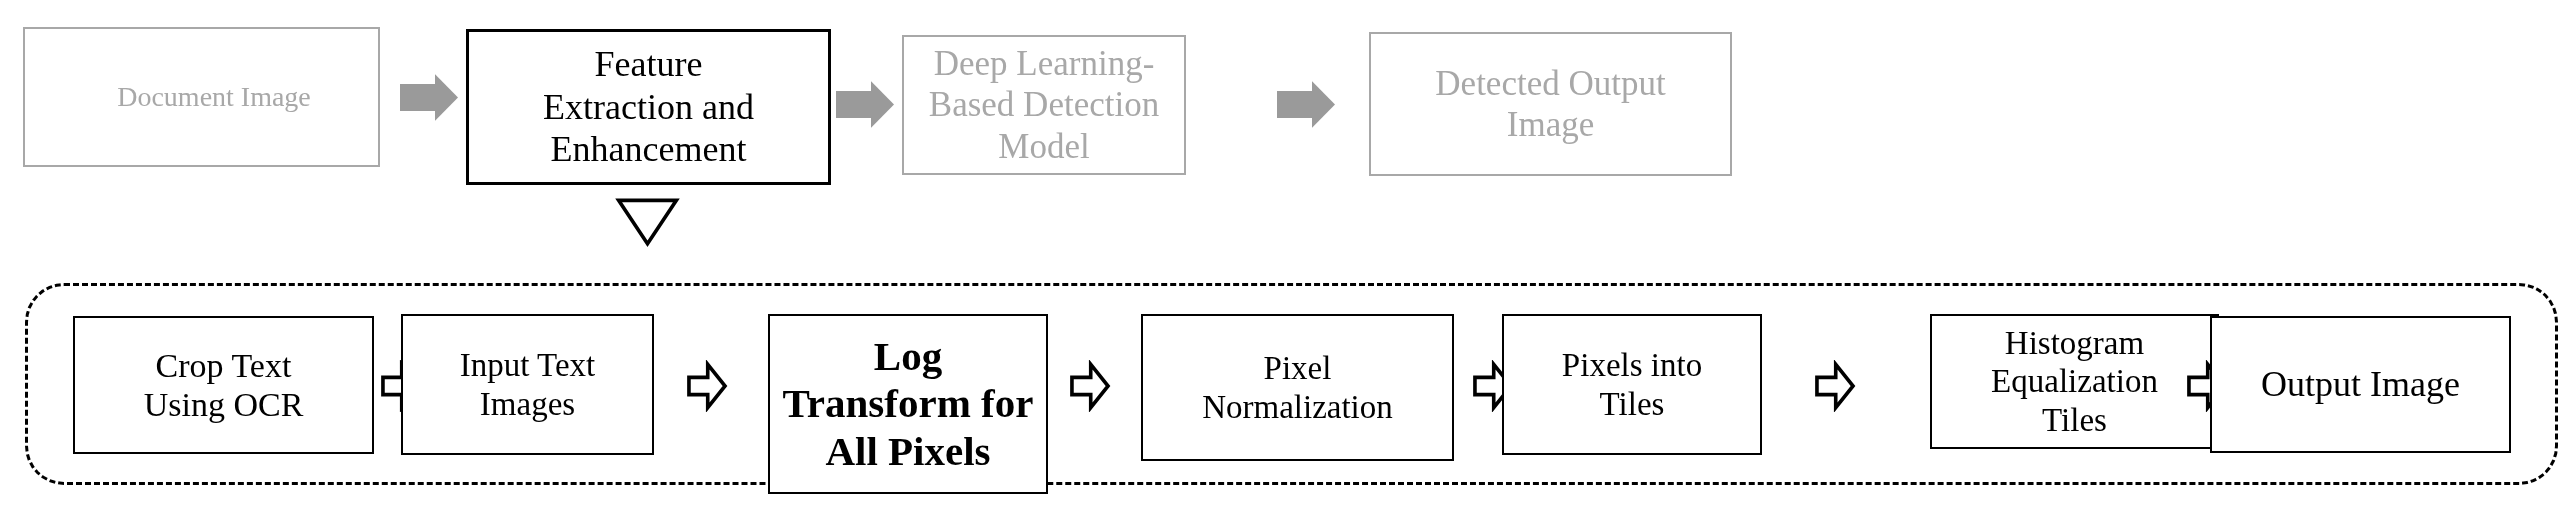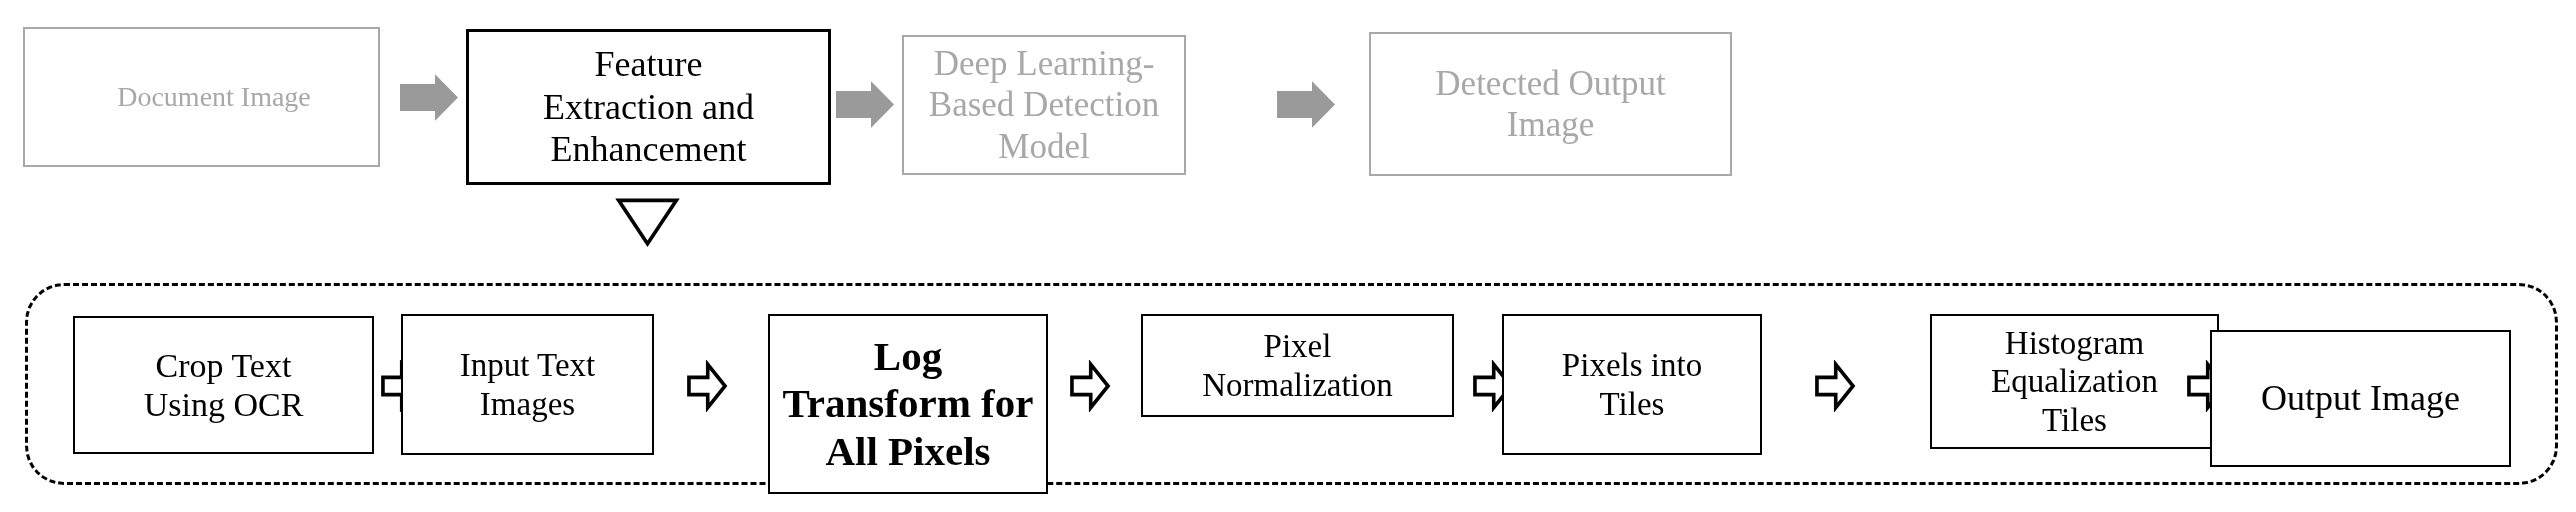--- a/index.html
+++ b/index.html
@@ -181,21 +181,21 @@
   <div class="step-box" style="left:768px; top:314px; width:280px; height:180px; font-size:41px;font-weight:bold;">
     <span class="step-label">Log
 Transform for
 All Pixels</span>
   </div>
 
   <svg class="hollow-arrow" style="left:1069px; top:360px; width:42px; height:52px;" viewBox="0 0 58 72" xmlns="http://www.w3.org/2000/svg">
     <polygon points="4,24 30,24 30,6 54,36 30,66 30,48 4,48" fill="#ffffff" stroke="#000000" stroke-width="5" stroke-linejoin="miter"></polygon>
   </svg>
 
-  <div class="step-box" style="left:1141px; top:314px; width:313px; height:103px; font-size:33px;">
+  <div class="step-box" style="left:1141px; top:314px; width:313px; height:147px; font-size:33px;">
     <span class="step-label">Pixel
 Normalization</span>
   </div>
 
   <svg class="hollow-arrow" style="left:1472px; top:360px; width:42px; height:52px;" viewBox="0 0 58 72" xmlns="http://www.w3.org/2000/svg">
     <polygon points="4,24 30,24 30,6 54,36 30,66 30,48 4,48" fill="#ffffff" stroke="#000000" stroke-width="5" stroke-linejoin="miter"></polygon>
   </svg>
 
   <div class="step-box" style="left:1502px; top:314px; width:260px; height:141px; font-size:33px;">
     <span class="step-label">Pixels into
@@ -209,18 +209,18 @@
   <div class="step-box" style="left:1930px; top:314px; width:289px; height:135px; font-size:33px;">
     <span class="step-label">Histogram
 Equalization
 Tiles</span>
   </div>
 
   <svg class="hollow-arrow" style="left:2186px; top:360px; width:42px; height:52px;" viewBox="0 0 58 72" xmlns="http://www.w3.org/2000/svg">
     <polygon points="4,24 30,24 30,6 54,36 30,66 30,48 4,48" fill="#ffffff" stroke="#000000" stroke-width="5" stroke-linejoin="miter"></polygon>
   </svg>
 
-  <div class="step-box" style="left:2210px; top:316px; width:301px; height:137px; font-size:36px;margin-top:14px;">
+  <div class="step-box" style="left:2210px; top:316px; width:301px; height:137px; font-size:36px;">
     <span class="step-label">Output Image</span>
   </div>
 
 </div>
 
 
 </body></html>

